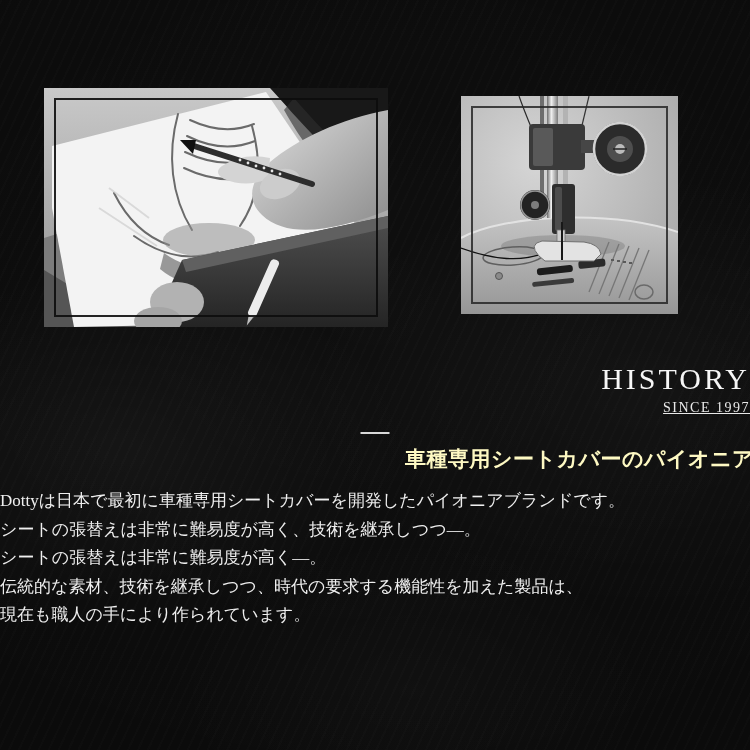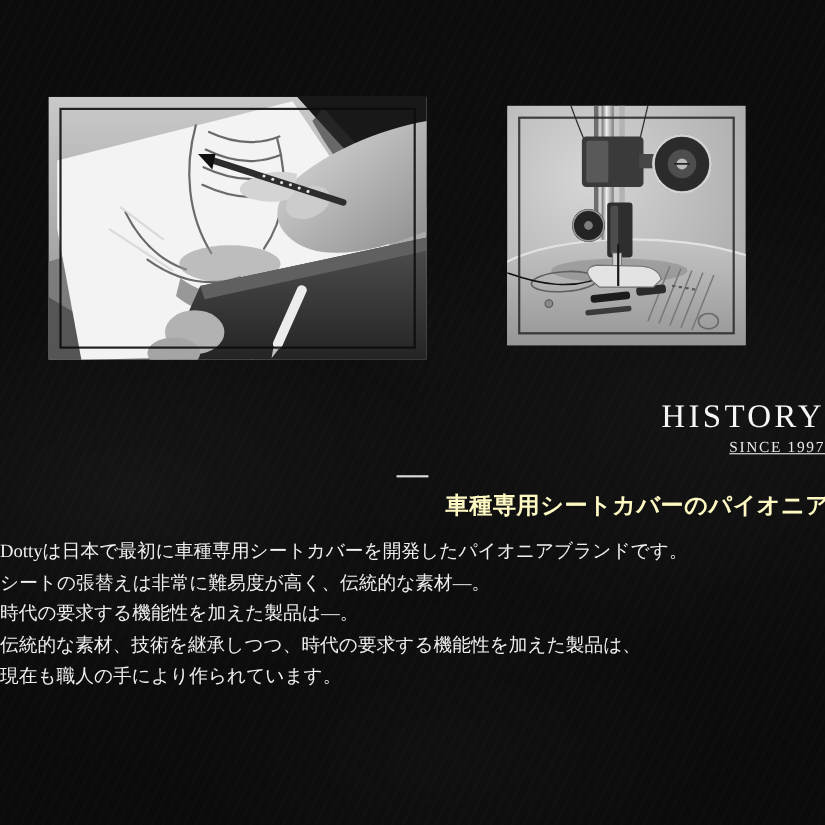--- a/index.html
+++ b/index.html
@@ -186,18 +186,18 @@
     <div class="inner-border"></div>
   </figure>
 
   <h2 class="centered history-title" style="margin:0;">HISTORY</h2>
   <div class="centered history-subtitle">SINCE 1997</div>
   <div class="divider"></div>
   <h3 class="centered history-heading">車種専用シートカバーのパイオニア</h3>
 
   <div class="history-body">
     <p>Dottyは日本で最初に車種専用シートカバーを開発したパイオニアブランドです。</p>
-    <p>シートの張替えは非常に難易度が高く、伝統的な素材―。</p>
-    <p>時代の要求する機能性を加えた製品は―。</p>
+    <p>シートの張替えは非常に難易度が高く、技術を継承しつつ―。</p>
+    <p>シートの張替えは非常に難易度が高く―。</p>
     <p>伝統的な素材、技術を継承しつつ、時代の要求する機能性を加えた製品は、</p>
     <p>現在も職人の手により作られています。</p>
   </div>
 </div>
 
 </body></html>

